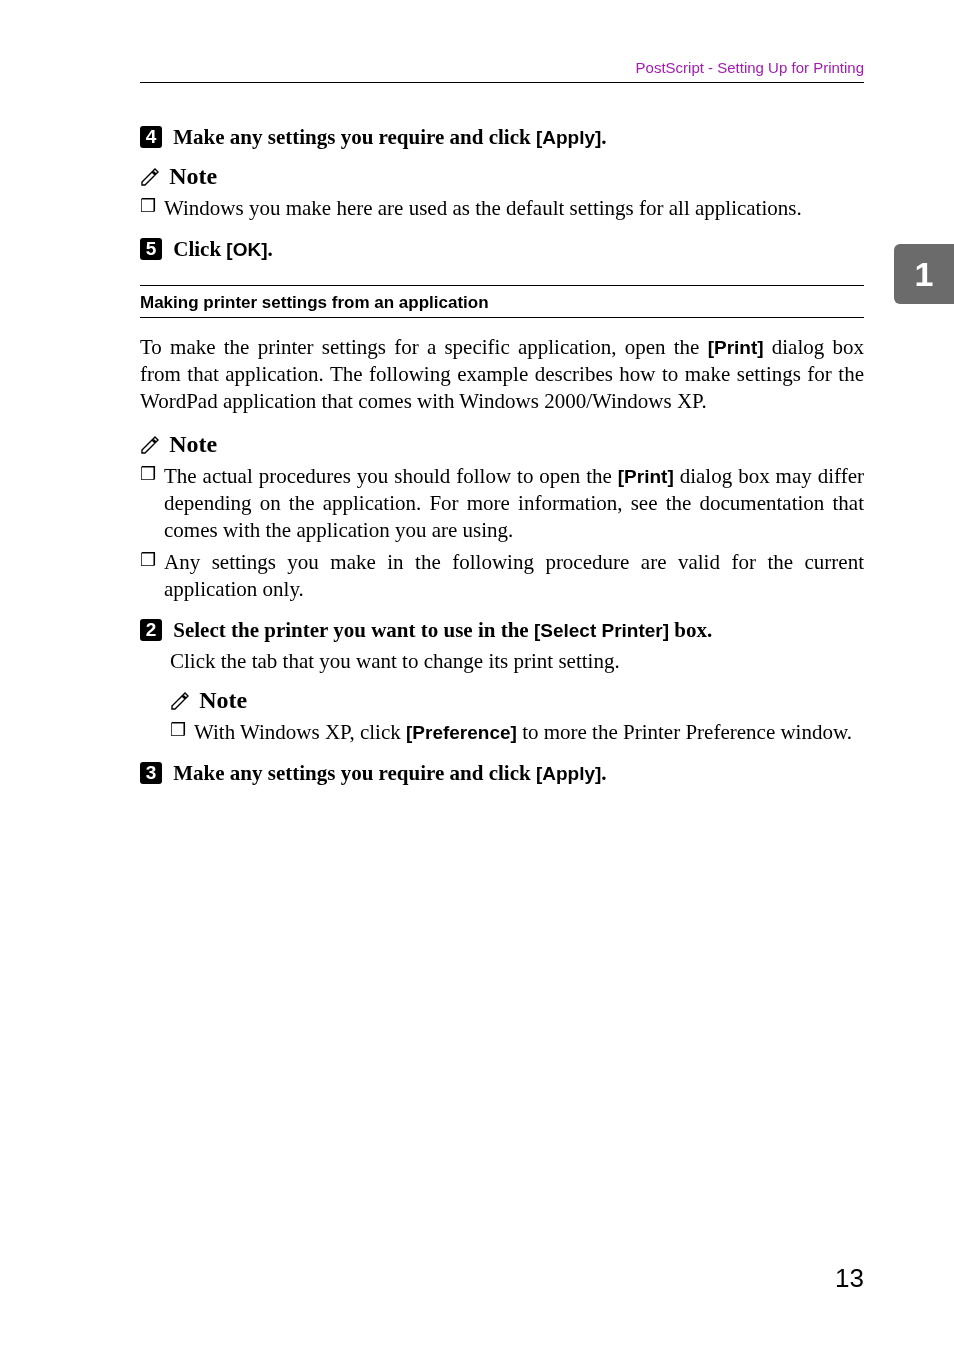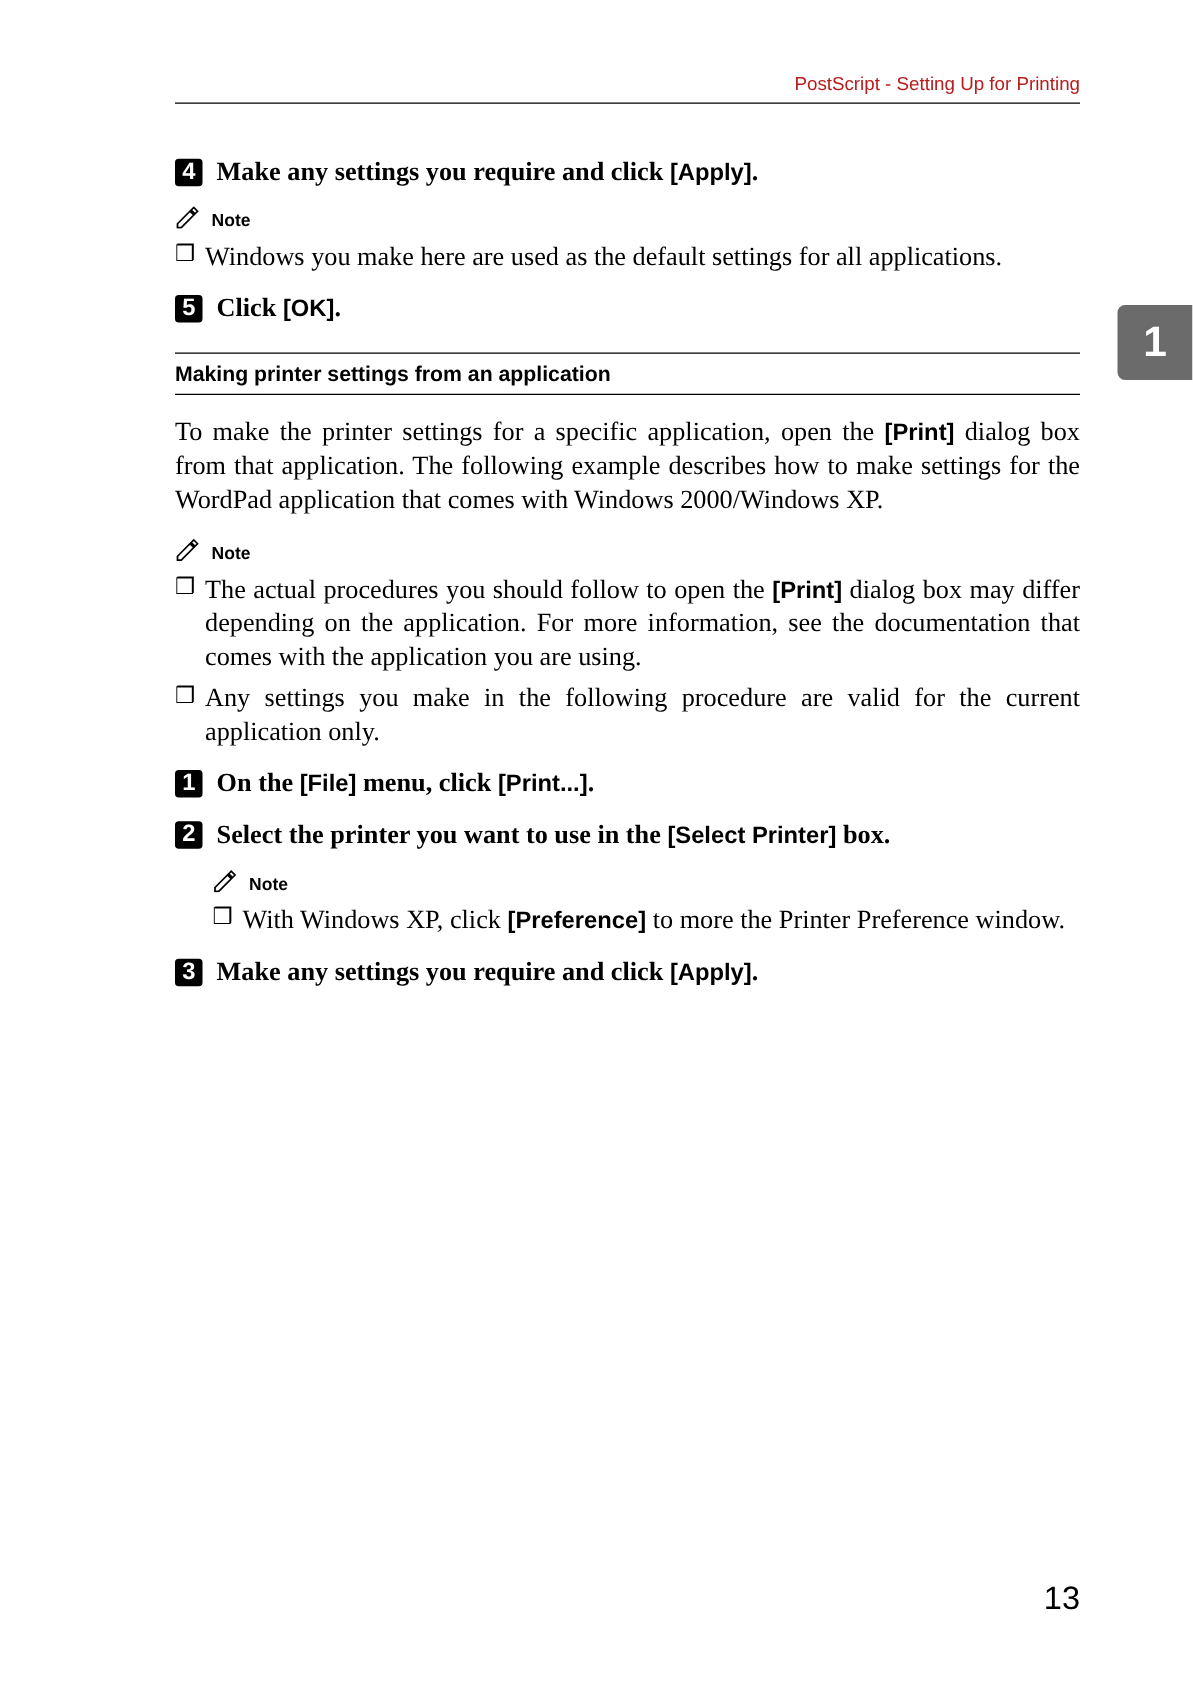--- a/index.html
+++ b/index.html
@@ -20,21 +20,21 @@
     padding: 110px 90px 0 140px;
     font-size: 21px;
     line-height: 1.28;
   }
   .running-head {
     position: absolute;
     top: 58px;
     right: 90px;
     font-family: Arial, Helvetica, sans-serif;
     font-size: 15px;
-    color: #b91c1c;
+    color: #a21caf;
   }
   .running-rule {
     position: absolute;
     top: 82px;
     left: 140px;
     right: 90px;
     border-top: 1px solid #000;
   }
   .side-tab {
     position: absolute;
@@ -80,23 +80,23 @@
   .note-head {
     margin-top: 10px;
     margin-bottom: 2px;
   }
   .pencil-icon {
     display: inline-block;
     vertical-align: -2px;
     margin-right: 4px;
   }
   .note-label {
-    font-family: Liberation Sans, sans-serif;
-    font-weight: bold;
-    font-size: 14px;
+    font-family: Liberation Serif, serif;
+    font-weight: bold;
+    font-size: 24px;
   }
   .bullet-item {
     display: flex;
     margin: 2px 0 6px 0;
     text-align: justify;
   }
   .bullet-mark {
     flex: 0 0 24px;
     font-size: 18px;
   }
@@ -194,29 +194,26 @@
     <span class="bullet-mark">❒</span>
     <span class="bullet-text">
       <span>The actual procedures you should follow to open the </span><span class="ui-label">[Print]</span><span> dialog box may differ depending on the application. For more information, see the documentation that comes with the application you are using.</span>
     </span>
   </div>
   <div class="bullet-item">
     <span class="bullet-mark">❒</span>
     <span class="bullet-text">Any settings you make in the following procedure are valid for the current application only.</span>
   </div>
 
-  <div class="step-line">
-    <span class="step-num">1</span>
-    <span>On the </span><span class="ui-label">[File]</span><span> menu, click </span><span class="ui-label">[Print...]</span><span>.</span>
-  </div>
 
   <div class="step-line">
     <span class="step-num">2</span>
     <span>Select the printer you want to use in the </span><span class="ui-label">[Select Printer]</span><span> box.</span>
   </div>
+  <div class="indented-result">Click the tab that you want to change its print setting.</div>
 
   <div class="note-head" style="margin-left:30px">
     <span class="pencil-icon">
       <svg width="20" height="18" viewBox="0 0 20 18">
           <path d="M2 14 L12 4 L15 7 L5 17 L2 17 Z M13 3 L15 1 L18 4 L16 6 Z" fill="none" stroke="#000" stroke-width="1.4"></path>
         </svg>
     </span>
     <span class="note-label">Note</span>
   </div>
   <div class="bullet-item" style="margin-left:30px">

